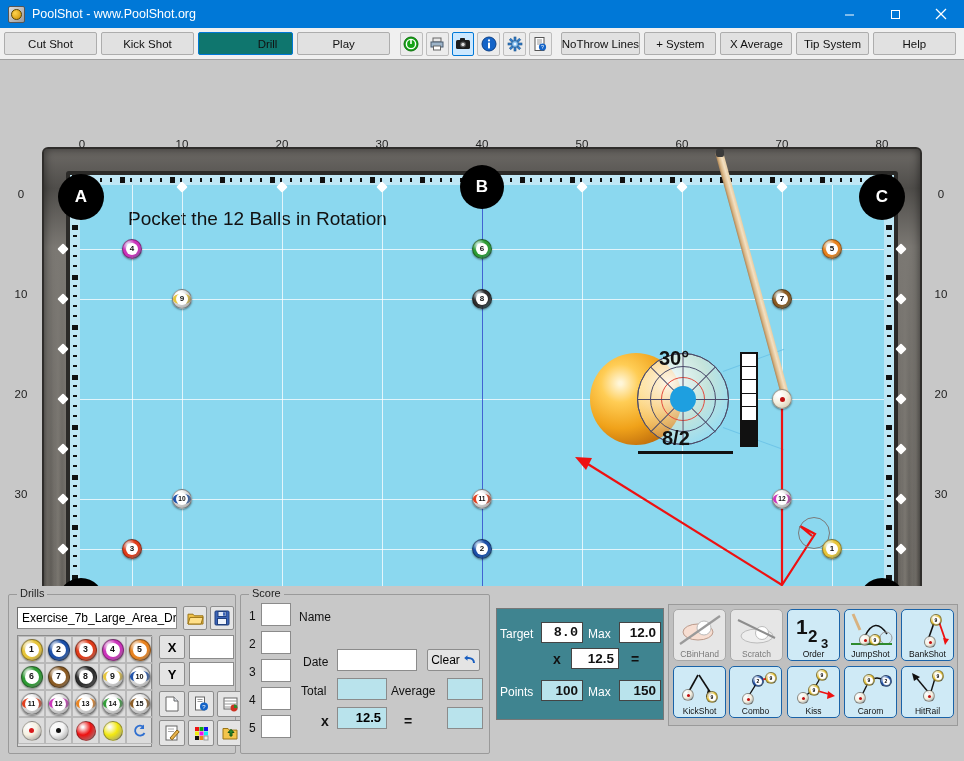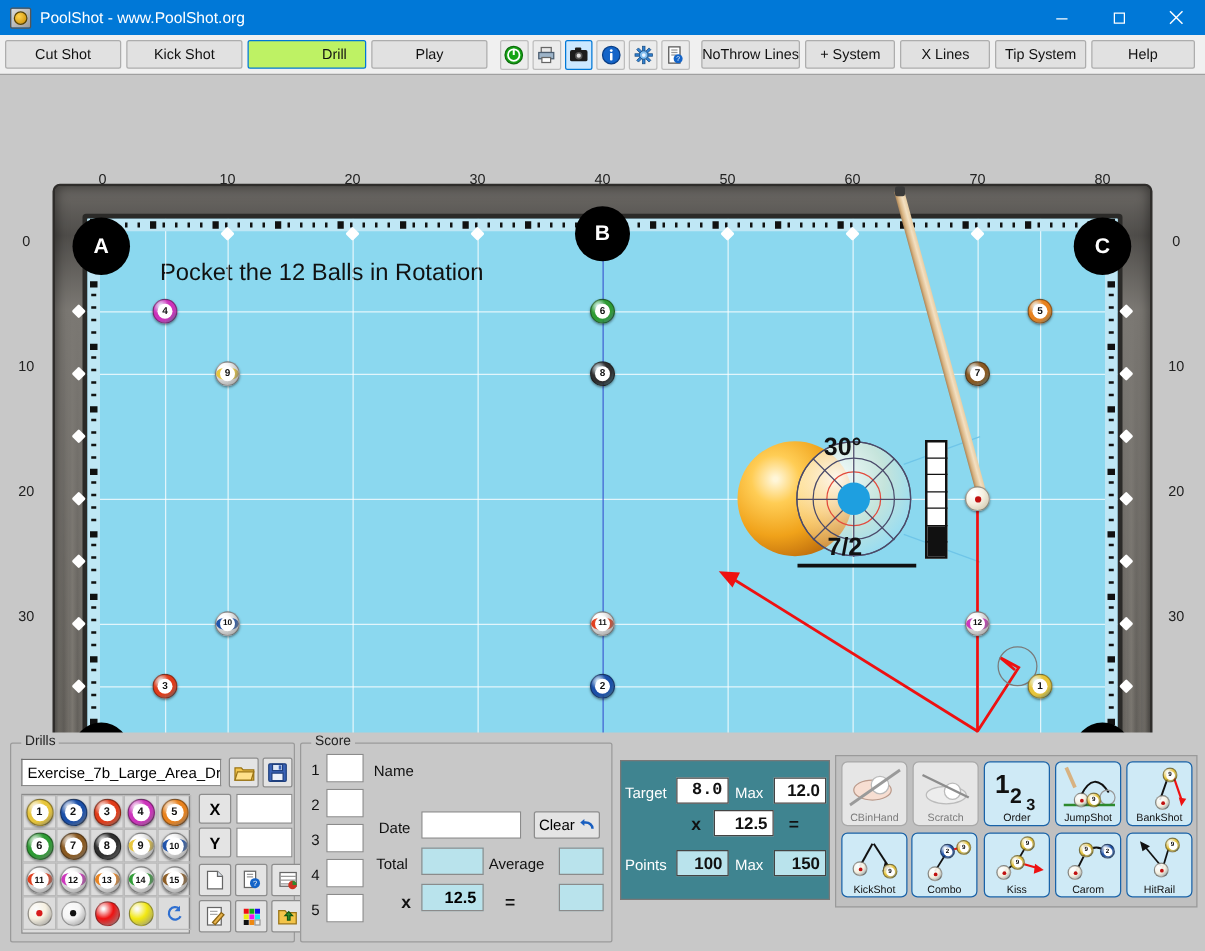--- a/index.html
+++ b/index.html
@@ -47,21 +47,21 @@
     height: 23px; background: #e1e1e1;
     border: 1px solid #adadad; border-radius: 2px;
     font-size: 11.5px; color: #111;
     display:flex; align-items:center; justify-content:center;
     margin-right: 4px;
   }
   .tbtn.wide { width: 98px; }
   .tbtn.sys  { width: 76px; }
   .tbtn.nothrow { width: 84px; }
   .tbtn.help { width: 88px; }
-  .tbtn.active { background:#bef264; border:1px solid #0078d7;padding-left:44px; }
+  .tbtn.active { background:#0f766e; border:1px solid #0078d7;padding-left:44px; }
   .icon-btn {
     width: 24px; height: 24px; margin-right: 3px;
     background: #ececec; border: 1px solid #bdbdbd; border-radius: 2px;
     display:flex; align-items:center; justify-content:center;
   }
   .icon-btn.sel { background:#cce8ff; border:1px solid #0078d7; }
   .tb-sep { width: 6px; }
 
   
   #table-area { position: relative; width: 964px; height: 530px; background:#c8c8c8; }
@@ -283,21 +283,21 @@
         <line x1="5" y1="6" x2="10" y2="6" stroke="#999"></line>
       <line x1="5" y1="8" x2="9" y2="8" stroke="#999"></line>
       <circle cx="10.5" cy="11" r="3.6" fill="#1464c8"></circle>
       <text x="10.5" y="13.1" font-size="5.4" fill="#fff" text-anchor="middle" font-family="Liberation Sans">?</text>
     </svg>
   </div>
   <div class="tb-sep"></div>
 
   <div class="tbtn nothrow">NoThrow Lines</div>
   <div class="tbtn sys">+ System</div>
-  <div class="tbtn sys">X Lines</div>
+  <div class="tbtn sys">X Average</div>
   <div class="tbtn sys">Tip System</div>
   <div class="tbtn help">Help</div>
 </div>
 
 <div id="table-area">
 
   <div id="ruler-top"></div>
   <div id="ruler-left"></div>
   <div id="ruler-right"></div>
 
@@ -625,21 +625,21 @@
       <div class="aim-spoke" style="position: absolute; left: 683px; top: 339px; width: 46px; transform: rotate(0deg);"></div>
       <div class="aim-spoke" style="position: absolute; left: 683px; top: 339px; width: 46px; transform: rotate(45deg);"></div>
       <div class="aim-spoke" style="position: absolute; left: 683px; top: 339px; width: 46px; transform: rotate(90deg);"></div>
       <div class="aim-spoke" style="position: absolute; left: 683px; top: 339px; width: 46px; transform: rotate(135deg);"></div>
       <div class="aim-spoke" style="position: absolute; left: 683px; top: 339px; width: 46px; transform: rotate(180deg);"></div>
       <div class="aim-spoke" style="position: absolute; left: 683px; top: 339px; width: 46px; transform: rotate(225deg);"></div>
       <div class="aim-spoke" style="position: absolute; left: 683px; top: 339px; width: 46px; transform: rotate(270deg);"></div>
       <div class="aim-spoke" style="position: absolute; left: 683px; top: 339px; width: 46px; transform: rotate(315deg);"></div>
       <div style="position: absolute; left: 670px; top: 326px; width: 26px; height: 26px; border-radius: 50%; background: rgb(30, 159, 224);"></div>
       <div style="position: absolute; left: 659px; top: 287px; font-size: 20px; font-weight: bold; color: rgb(17, 17, 17);">30°</div>
-      <div style="position: absolute; left: 662px; top: 367px; font-size: 20px; font-weight: bold; color: rgb(17, 17, 17);">7/2</div>
+      <div style="position: absolute; left: 662px; top: 367px; font-size: 20px; font-weight: bold; color: rgb(17, 17, 17);">8/2</div>
       <div style="position: absolute; left: 638px; top: 391px; width: 95px; height: 3px; background: rgb(17, 17, 17);"></div>
       <div class="aim-lead" style="position: absolute; left: 723px; top: 311px; width: 65px; transform: rotate(-20deg);"></div>
       <div class="aim-lead" style="position: absolute; left: 723px; top: 367px; width: 65px; transform: rotate(20deg);"></div>
       <div style="position: absolute; left: 740px; top: 292px; width: 18px; height: 95px; background: rgb(255, 255, 255); border: 2px solid rgb(17, 17, 17);"></div>
       <div style="position: absolute; left: 740px; top: 305.571px; width: 18px; height: 1px; background: rgb(17, 17, 17);"></div>
       <div style="position: absolute; left: 740px; top: 319.143px; width: 18px; height: 1px; background: rgb(17, 17, 17);"></div>
       <div style="position: absolute; left: 740px; top: 332.714px; width: 18px; height: 1px; background: rgb(17, 17, 17);"></div>
       <div style="position: absolute; left: 740px; top: 346.286px; width: 18px; height: 1px; background: rgb(17, 17, 17);"></div>
       <div style="position: absolute; left: 740px; top: 359.857px; width: 18px; height: 1px; background: rgb(17, 17, 17);"></div>
       <div style="position: absolute; left: 740px; top: 373.429px; width: 18px; height: 1px; background: rgb(17, 17, 17);"></div>

